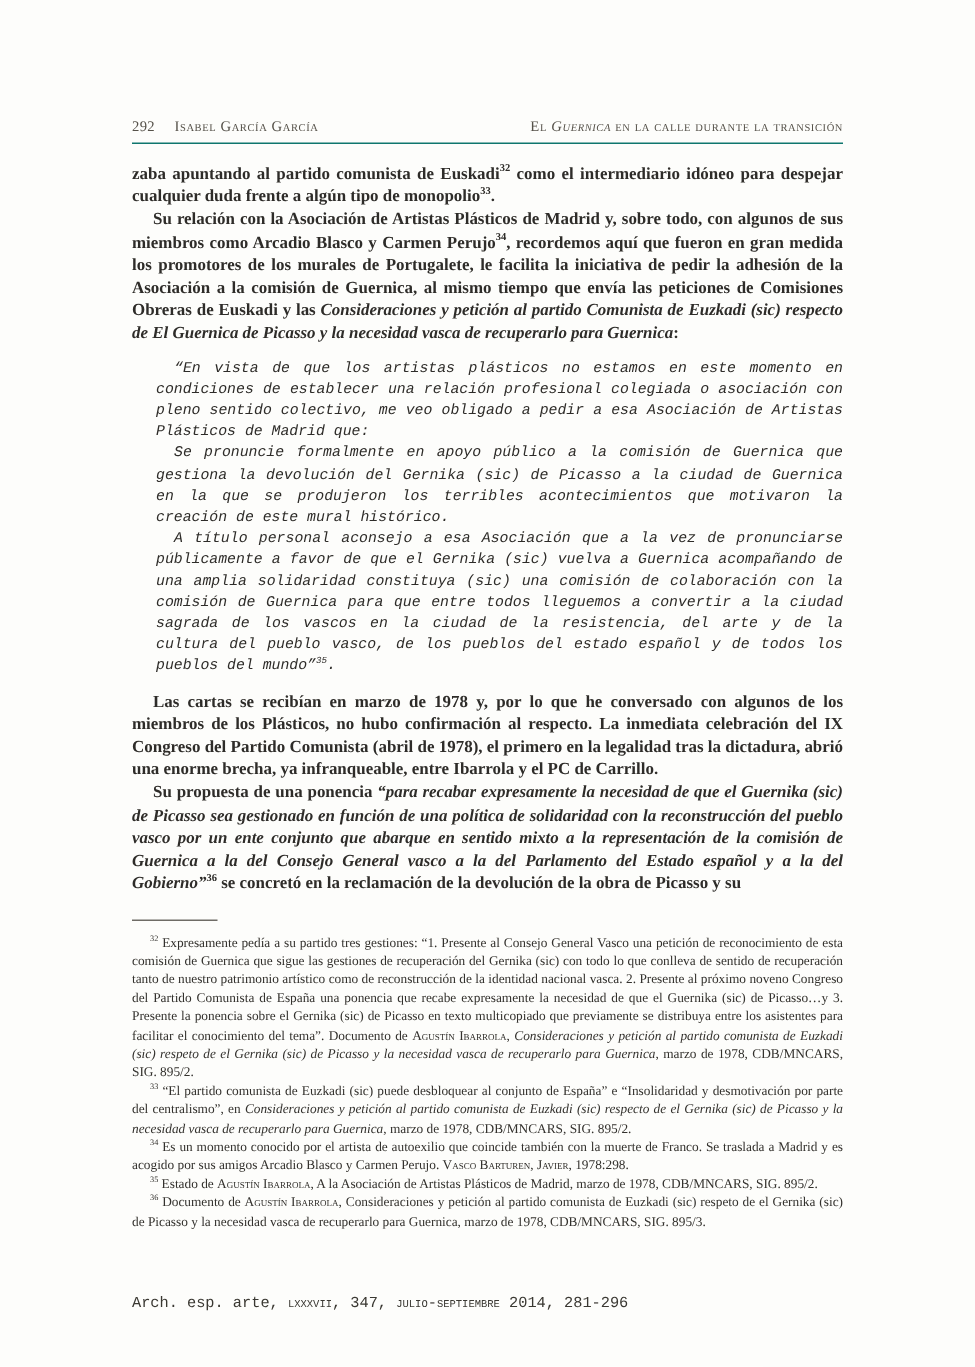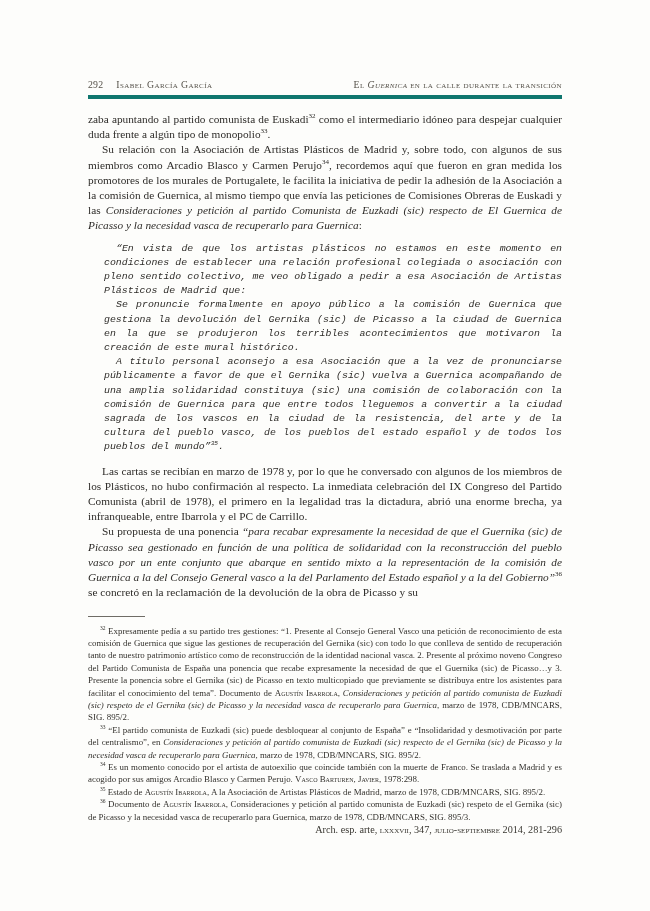--- a/index.html
+++ b/index.html
@@ -15,34 +15,35 @@
     padding: 79px 88px 0 88px;
   }
   
   .runhead {
     display: flex;
     justify-content: space-between;
     align-items: baseline;
     font-size: 9.8px;
     letter-spacing: 0.4px;
     color: #555149;
-    border-bottom: 4px solid #0f766e;
+    border-bottom: 1px solid #0f766e;
     padding-bottom: 5px;
   }
   .runhead .pagenum { margin-right: 13px; letter-spacing: 0.2px; }
   .runhead .left { white-space: nowrap; }
   .runhead .right { white-space: nowrap; text-align: left; }
   
   .bodytext { margin-top: 13px; }
   .para {
     font-size: 11.3px;
     line-height: 15.2px;
     text-align: justify;
     text-indent: 14px;
     margin: 0;
+    font-weight: bold;
   }
   .para.no-indent { text-indent: 0; }
   
   .blockquote {
     margin: 8px 0 9px 16px;
     font-style: italic;
   }
   .quote-para {
     font-size: 9.9px;
     line-height: 14.2px;
@@ -61,24 +62,25 @@
   .footnote {
     font-size: 8.9px;
     line-height: 12.4px;
     text-align: justify;
     text-indent: 12px;
     margin: 0;
     color: #33312d;
   }
   
   .footer {
-    text-align: right;
+    margin-top: 43px;
     font-size: 10.2px;
     line-height: 13.5px;
     color: #3a3832;
+    font-family: Liberation Mono, monospace;
   }
   
   .it  { font-style: italic; }
   .sc  { font-variant: small-caps; }
   .sup {
     vertical-align: super;
     font-size: 62%;
     line-height: 0;
   }
 </style>

